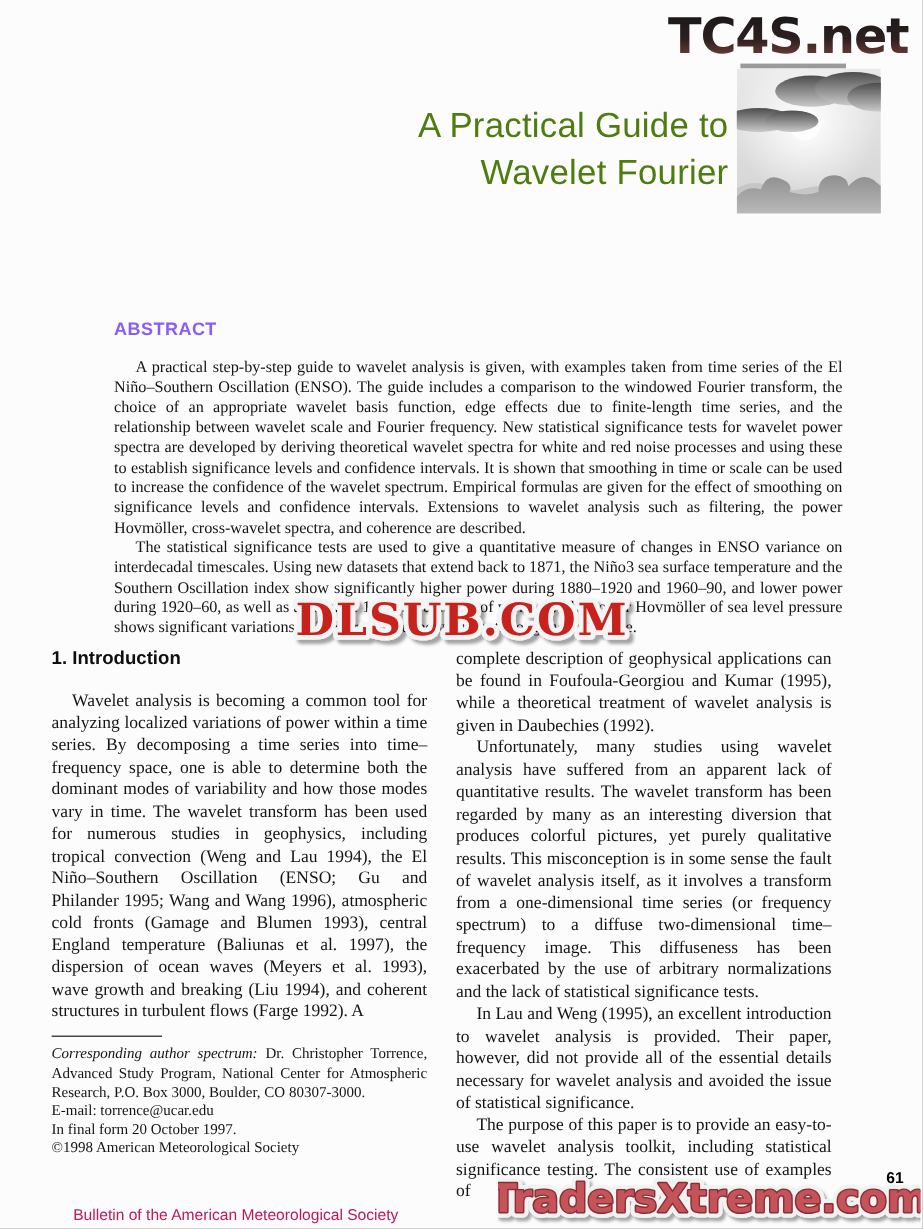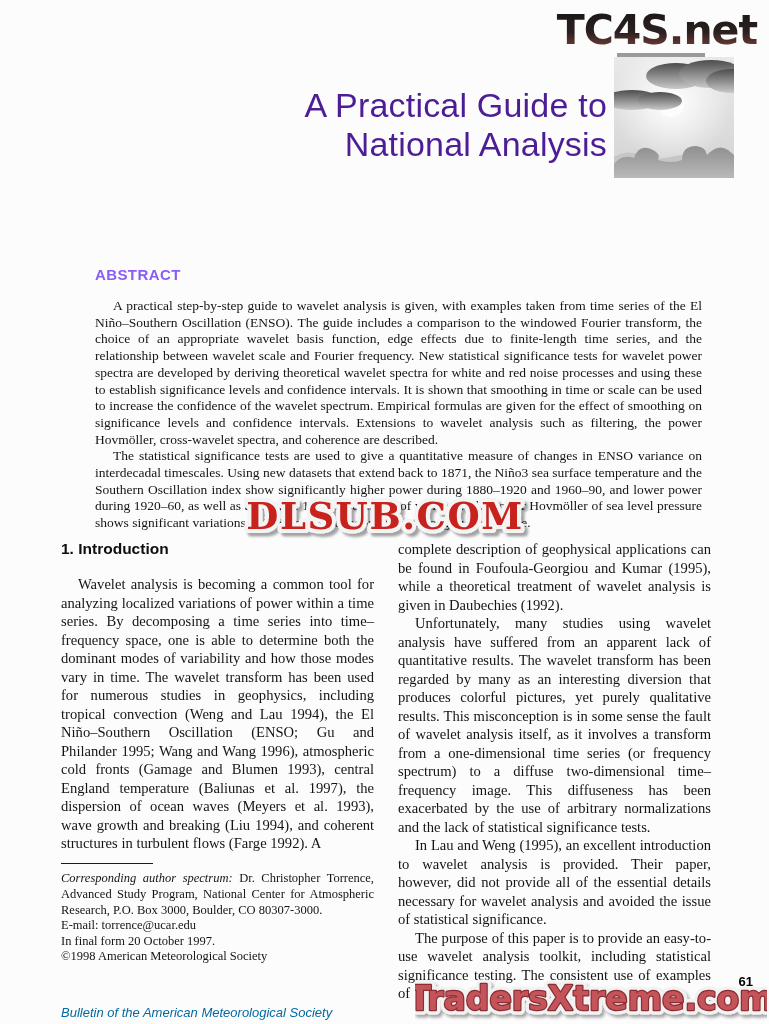--- a/index.html
+++ b/index.html
@@ -8,59 +8,59 @@
     background:#fcfcfc;overflow:hidden;
     font-family:"Liberation Serif",serif;color:#141414;
   }
   
   .wm-top{position:absolute;top:0;right:8px;width:232px;height:64px;}
   
   .artwork{position:absolute;left:614px;top:57px;width:120px;height:121px;}
   
   .title{
     position:absolute;top:86px;right:162px;text-align:right;
-    font-family:"Liberation Sans",sans-serif;font-size:34px;line-height:39px;
-    color:#4c1d95;letter-spacing:.2px;
+    font-family:"Liberation Sans",sans-serif;font-size:29px;line-height:39px;
+    color:#4d7c0f;letter-spacing:.2px;
   }
   .byline{position:absolute;top:189px;right:69px;text-align:right;font-family:"Liberation Sans",sans-serif;color:#141414;}
   .authors{font-size:16px;line-height:19px;}
   .affiliation{font-size:13.4px;line-height:16px;}
   
   .abstract{position:absolute;top:266px;left:95px;width:607px;}
   .abstract h2{
     margin:0 0 15px 0;font-family:"Liberation Sans",sans-serif;
     font-size:15px;letter-spacing:.4px;color:#8b5cf6;
   }
   .abstract p{
     margin:0;font-size:13.5px;line-height:16.7px;text-align:justify;
     text-indent:18px;
   }
   
   .wm-mid{position:absolute;top:488px;left:50%;transform:translateX(-50%);width:340px;height:54px;}
   
   .columns{
-    position:absolute;top:540px;left:61px;width:650px;height:425px;
+    position:absolute;top:540px;left:43px;width:650px;height:425px;
     display:flex;gap:24px;
   }
   .col{width:320px;display:flex;flex-direction:column;}
   .col h3{
     margin:0 0 17px 0;font-family:"Liberation Sans",sans-serif;
     font-size:15.5px;color:#0e0e0e;
   }
   .col p{margin:0;font-size:14.6px;line-height:18.5px;text-align:justify;}
   .col p.indent{text-indent:17px;}
   .footnote{margin-top:auto;}
   .fn-rule{width:92px;border:0;border-top:1.6px solid #1c1c1c;margin:0 0 7px 0;}
   .footnote p{font-size:12.5px;line-height:15.6px;text-align:justify;margin:0;}
   .fn-label{font-style:italic;}
   
   .footer-journal{
     position:absolute;left:61px;top:1005px;
-    font-family:"Liberation Sans",sans-serif;font-style:italic;
-    font-size:13px;color:#0369a1;
+    font-family:"Liberation Sans",sans-serif;
+    font-size:13px;color:#be185d;
   }
   .wm-bottom{position:absolute;right:2px;top:971px;width:352px;height:53px;}
   .page-number{
     position:absolute;right:16px;top:974px;
     font-family:"Liberation Sans",sans-serif;font-weight:bold;font-size:13px;color:#000;
   }
 </style>
 </head>
 <body>
 
@@ -106,21 +106,21 @@
       <ellipse cx="118" cy="24" rx="26" ry="12" fill="url(#cloud)"></ellipse>
       <ellipse cx="18" cy="43" rx="28" ry="10" fill="url(#cloud)"></ellipse>
       <ellipse cx="46" cy="44" rx="22" ry="9" fill="url(#cloud)"></ellipse>
     </g>
     <path fill="#c6c6c6" d="M0 121 L0 100 Q14 92 26 98 Q40 104 56 100 Q72 96 86 100 Q104 106 120 98 L120 121 Z"></path>
     <path fill="url(#wave)" d="M0 121 L0 107 Q8 97 20 101 Q25 86 39 93 Q47 97 44 103 Q58 107 68 103 Q68 89 82 89 Q92 90 93 98 Q104 86 114 93 L120 98 L120 121 Z"></path>
   </svg>
 
   <div class="title">
     <div>A Practical Guide to</div>
-    <div>National Analysis</div>
+    <div>Wavelet Fourier</div>
   </div>
 
   <div class="byline">
   </div>
 
   <div class="abstract">
     <h2>ABSTRACT</h2>
     <p>A practical step-by-step guide to wavelet analysis is given, with examples taken from time series of the El Niño–Southern Oscillation (ENSO). The guide includes a comparison to the windowed Fourier transform, the choice of an appropriate wavelet basis function, edge effects due to finite-length time series, and the relationship between wavelet scale and Fourier frequency. New statistical significance tests for wavelet power spectra are developed by deriving theoretical wavelet spectra for white and red noise processes and using these to establish significance levels and confidence intervals. It is shown that smoothing in time or scale can be used to increase the confidence of the wavelet spectrum. Empirical formulas are given for the effect of smoothing on significance levels and confidence intervals. Extensions to wavelet analysis such as filtering, the power Hovmöller, cross-wavelet spectra, and coherence are described.</p>
     <p>The statistical significance tests are used to give a quantitative measure of changes in ENSO variance on interdecadal timescales. Using new datasets that extend back to 1871, the Niño3 sea surface temperature and the Southern Oscillation index show significantly higher power during 1880–1920 and 1960–90, and lower power during 1920–60, as well as a possible 15-yr modulation of variance. The power Hovmöller of sea level pressure shows significant variations in 2–8-yr wavelet power in both longitude and time.</p>
   </div>

